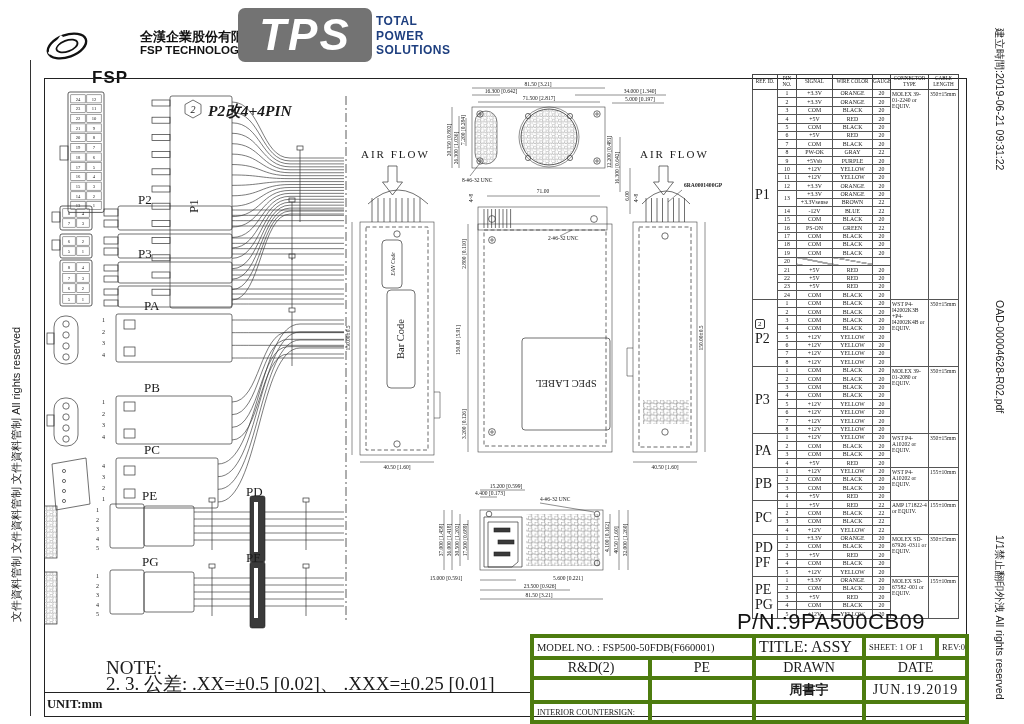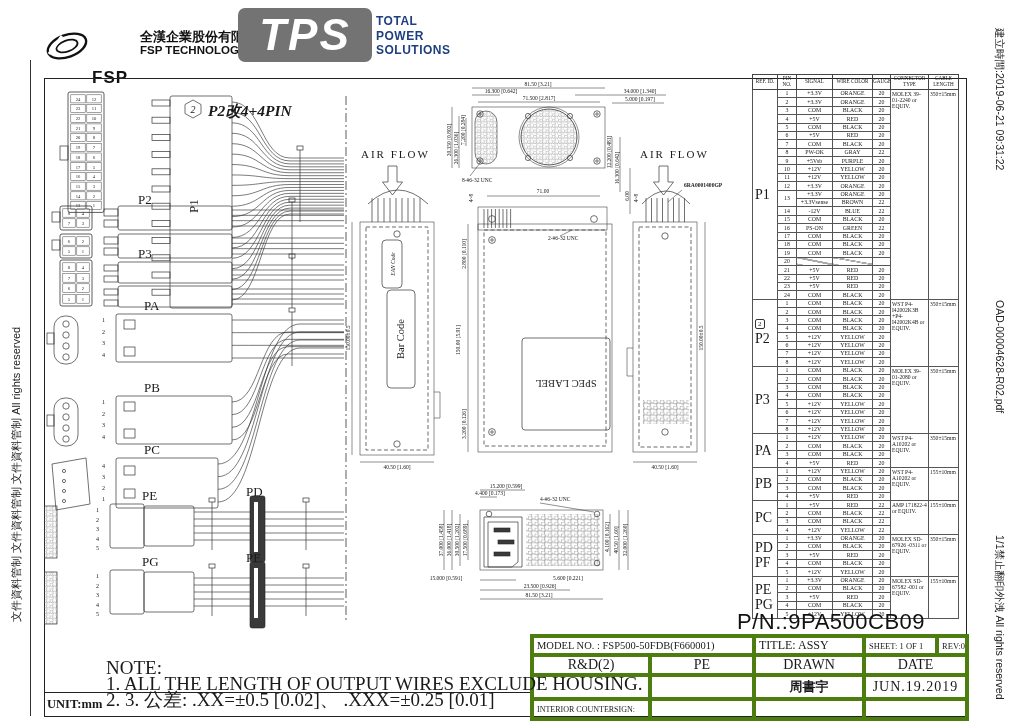--- a/index.html
+++ b/index.html
@@ -29,21 +29,21 @@
   .frame{position:absolute;left:44px;top:78px;width:921px;height:637px;border:1.6px solid #222;}
   .note-line{position:absolute;left:44px;top:692px;width:487px;height:1px;background:#222;}
   .unit{position:absolute;left:47px;top:697px;font-size:12.5px;font-weight:bold;}
   .notes{position:absolute;left:106px;top:660px;font-size:19px;line-height:16px;white-space:nowrap;}
   .pn{position:absolute;left:698px;top:609px;width:266px;text-align:center;
       font-family:"Liberation Sans",sans-serif;font-size:22px;color:#111;letter-spacing:.5px;}
   .tblock{position:absolute;left:530px;top:634px;width:435px;height:81px;font-family:"Liberation Serif",serif;}
   .tblock table{border-collapse:collapse;width:435px;height:81px;table-layout:fixed;}
   .tblock td{border:4px solid #4d7c0f;padding:0 3px;overflow:hidden;white-space:nowrap;}
   .t-model{font-size:10.5px;}
-  .t-title{font-size:12px;}
+  .t-title{font-size:16px;}
   .t-sheet,.t-rev{font-size:8.5px;}
   .t-mid{font-size:14px;text-align:center;}
   .t-sign{font-size:13px;text-align:center;font-weight:bold;}
   .t-date{font-size:14px;text-align:center;letter-spacing:1px;}
   .t-counter{font-size:8px;}
   
   .pin-table{position:absolute;left:752px;top:74px;width:206px;}
   .pin-table table{border-collapse:collapse;table-layout:fixed;width:206px;
                    font-family:"Liberation Serif",serif;}
   .pin-table th{border:1px solid #444;font-size:5.2px;font-weight:normal;padding:1px 0;line-height:1.15;}
@@ -1106,18 +1106,17 @@
         <td></td>
         <td></td>
         <td colspan="2"></td>
       </tr>
     </tbody>
       </table>
   </div>
 
   <div class="notes">
     <div>NOTE:</div>
-    <div>1. ALL THE LENGTH OF OUTPUT WIRES EXCLUDE HOUSING.</div>
     <div>2. 3. 公差: .XX=±0.5 [0.02]、 .XXX=±0.25 [0.01]</div>
   </div>
   <div class="unit">UNIT:mm</div>
 
 </div>
 
 </body></html>

